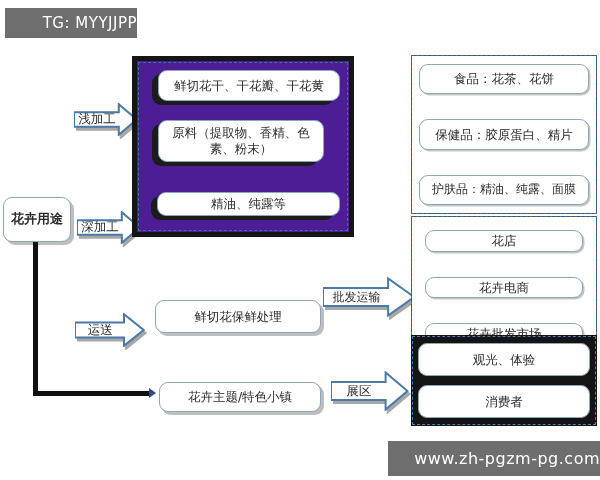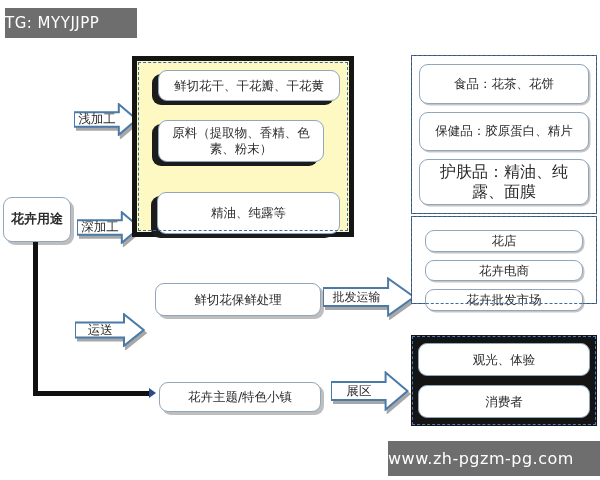--- a/index.html
+++ b/index.html
@@ -11,21 +11,21 @@
     overflow: hidden;
     color: #2b2b2b;
   }
   .stage { position: absolute; inset: 0; }
 
   
   .badge {
     position: absolute;
     background: #6e6e6e;
     color: #ffffff;
-    display: flex; align-items: center; justify-content: flex-start;
+    display: flex; align-items: center; justify-content: flex-end;
     font-size: 15px;
     letter-spacing: .5px;
   }
 
   
   .node {
     position: absolute;
     background: #ffffff;
     border: 1.6px solid #8fa6bd;
     border-radius: 9px;
@@ -35,35 +35,35 @@
     line-height: 1.25;
     color: #2b2b2b;
     box-shadow: 3px 3px 0 rgba(110,110,110,0.45);
     padding: 2px 6px;
   }
 
   
   .group-dark {
     position: absolute;
     border: 5px solid #151515;
-    background: #fef9c3;
+    background: #4c1d95;
   }
   .group-dark::after {
     content: ""; position: absolute; inset: 1px;
     border: 1px dashed #3a6ea5; pointer-events: none;
   }
   .group-dark .node { box-shadow: -6px 4px 0 #1c1c1c; }
 
   
   .group-light {
     position: absolute;
     border: 1.8px solid #4d4d4d;
     background: #ffffff;
     display: flex; flex-direction: column;
-    padding: 8px 7px; gap: 8px;
+    padding: 8px 7px; gap: 25px;
   }
   .group-light::after {
     content: ""; position: absolute; inset: -1px;
     border: 1px dashed #3a6ea5; pointer-events: none;
   }
   .group-light .node { position: relative; flex: 1; box-shadow: 1.5px 1.5px 0 rgba(110,110,110,0.4); }
 
   
   .group-black {
     position: absolute;
@@ -149,59 +149,59 @@
     <span class="albl">展区</span>
   </div>
 
   <div class="group-dark" style="left:132px; top:56px; width:222px; height:181px;">
     <div class="node" style="left:21px; top:9px; width:182px; height:31px;">
       <span>鲜切花干、干花瓣、干花黄</span>
     </div>
     <div class="node" style="left:21px; top:59px; width:166px; height:42px;">
       <span>原料（提取物、香精、色素、粉末）</span>
     </div>
-    <div class="node" style="left:20px; top:131px; width:183px; height:42px;">
+    <div class="node" style="left:20px; top:131px; width:183px; height:24px;">
       <span>精油、纯露等</span>
     </div>
   </div>
 
   <div class="group-light" style="left:411px; top:55px; width:186px; height:159px;">
     <div class="node">
       <span>食品：花茶、花饼</span>
     </div>
     <div class="node">
       <span>保健品：胶原蛋白、精片</span>
     </div>
-    <div class="node" style="font-size:16px;">
+    <div class="node" style="font-size:12px;">
       <span>护肤品：精油、纯露、面膜</span>
     </div>
   </div>
 
-  <div class="group-light" style="left:411px; top:216px; width:186px; height:88px; padding:13px;">
+  <div class="group-light" style="left:411px; top:216px; width:186px; height:128px; padding:13px;">
     <div class="node">
       <span>花店</span>
     </div>
     <div class="node">
       <span>花卉电商</span>
     </div>
     <div class="node">
       <span>花卉批发市场</span>
     </div>
   </div>
 
   <div class="group-black" style="left:411px; top:335px; width:186px; height:91px;">
     <div class="node">
       <span>观光、体验</span>
     </div>
     <div class="node">
       <span>消费者</span>
     </div>
   </div>
 
-  <div class="node" style="left:155px; top:283px; width:166px; height:33px;">
+  <div class="node" style="left:155px; top:300px; width:166px; height:33px;">
     <span>鲜切花保鲜处理</span>
   </div>
 
   <div class="node" style="left:159px; top:382px; width:162px; height:30px;">
     <span>花卉主题/特色小镇</span>
   </div>
 
   <div class="badge" style="left:388px; top:441px; width:212px; height:35px; font-size:16px;">
     <span>www.zh-pgzm-pg.com</span>
   </div>

